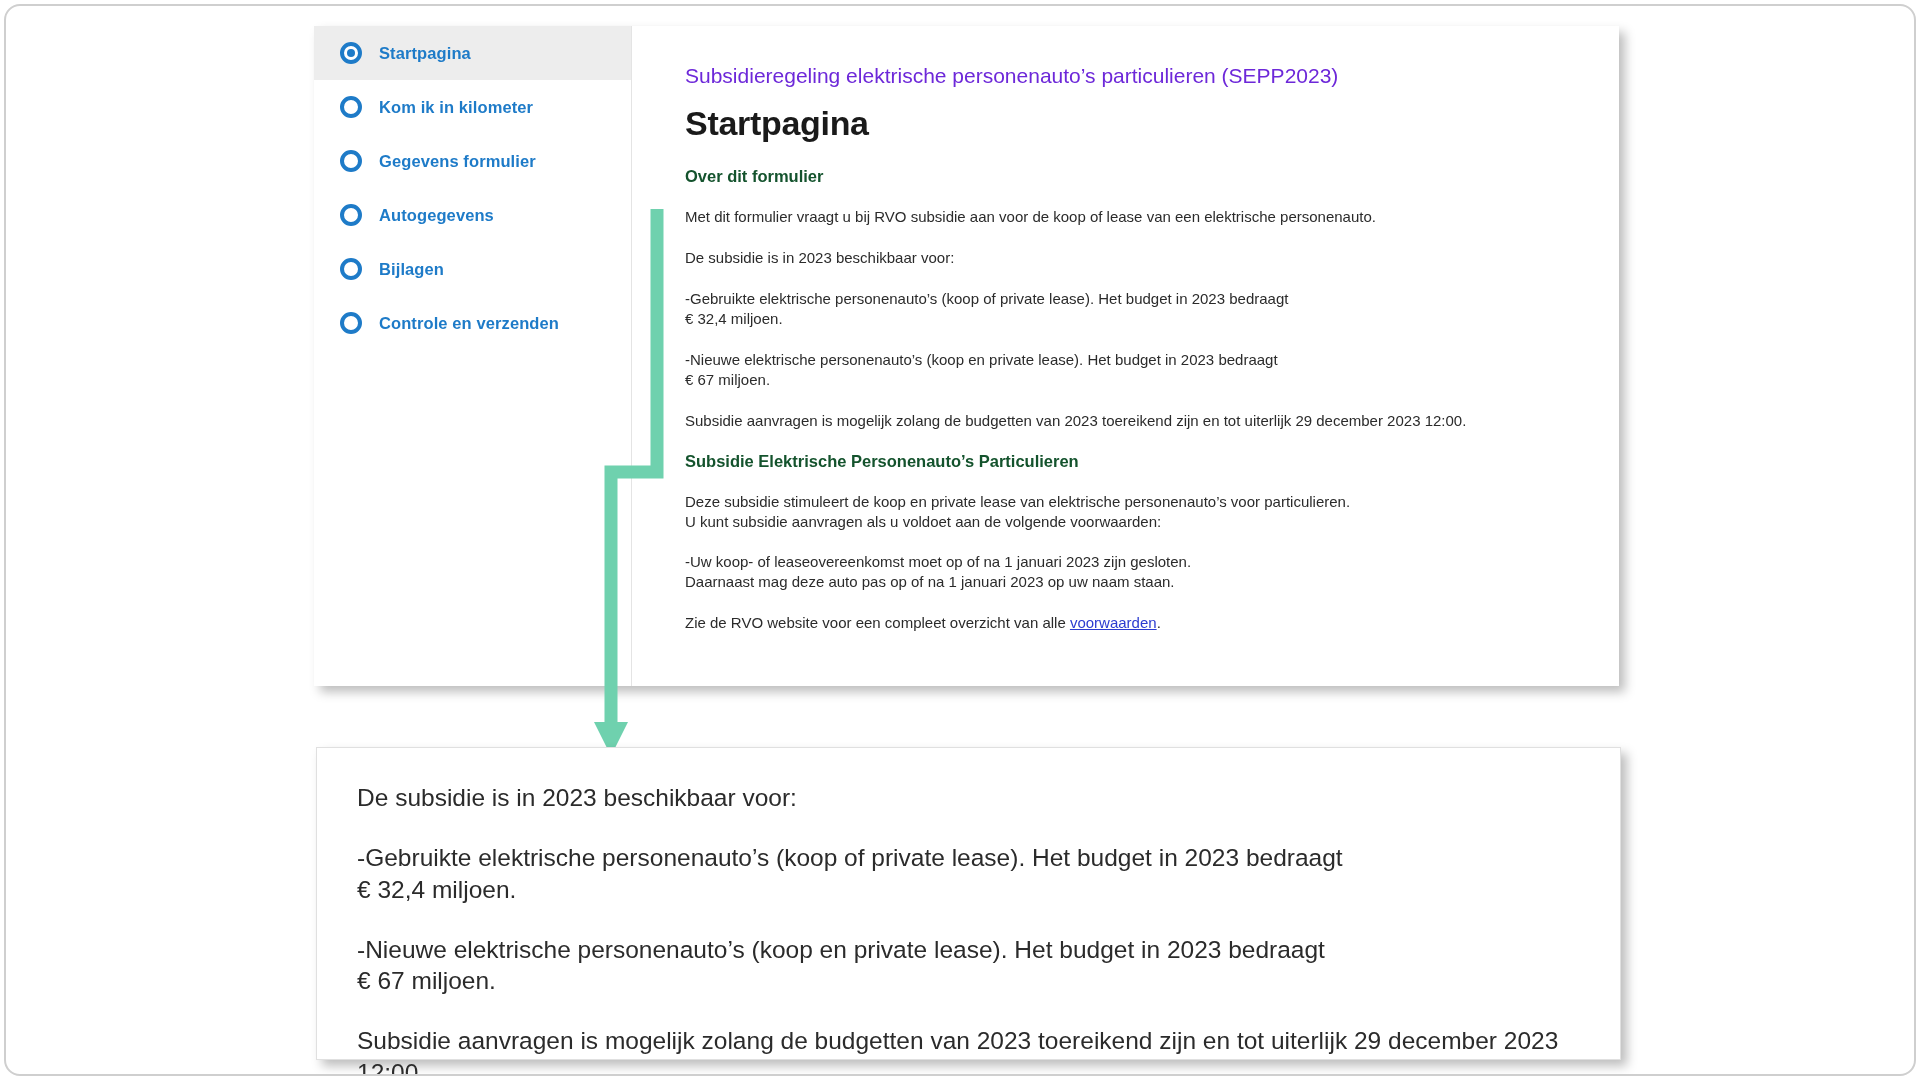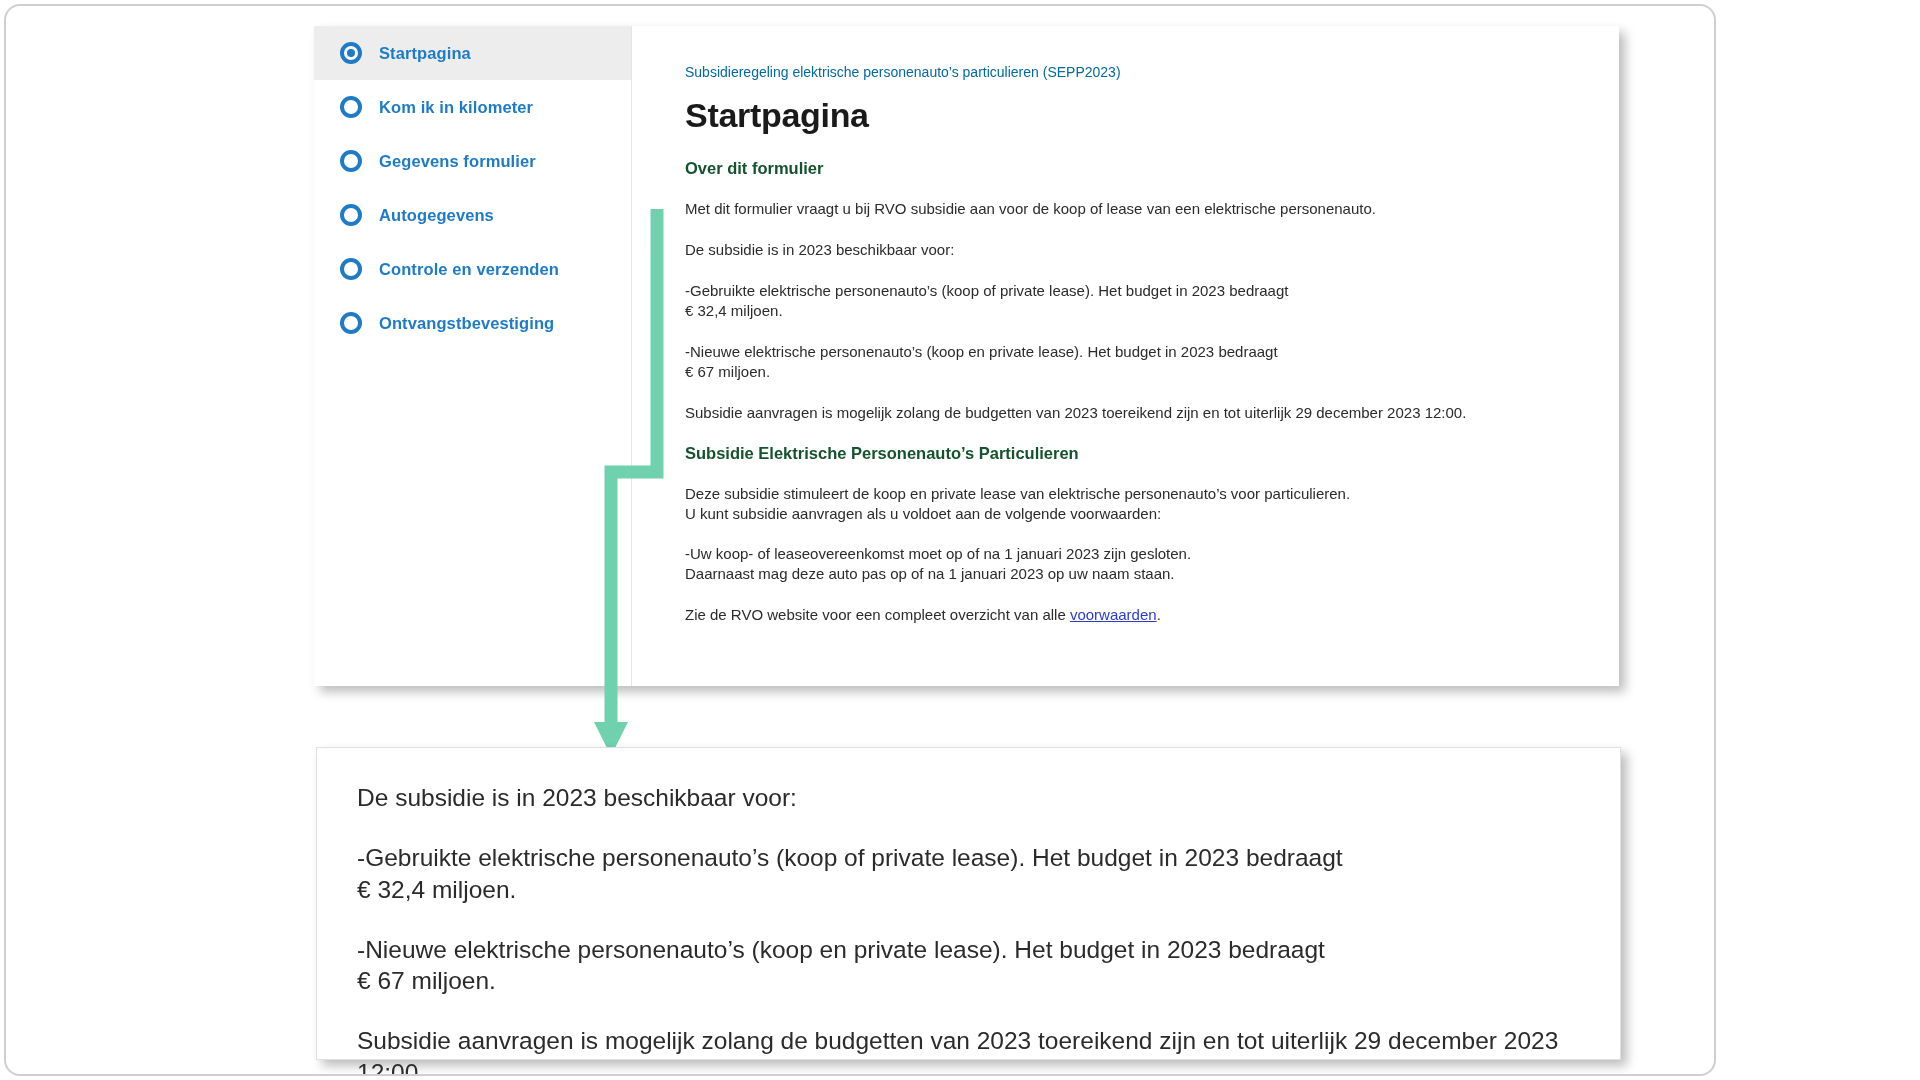--- a/index.html
+++ b/index.html
@@ -15,21 +15,21 @@
     font-family: "Liberation Sans", sans-serif;
     background: #ffffff;
     position: relative;
   }
 
   
   #page-frame {
     position: absolute;
     left: 4px;
     top: 4px;
-    width: 1712px;
+    width: 1912px;
     height: 1072px;
     border: 2px solid #cfcfcf;
     border-radius: 16px;
     background: #ffffff;
     overflow: hidden;
   }
 
   
   #form-panel {
     position: absolute;
@@ -92,22 +92,22 @@
   #content {
     position: absolute;
     left: 319px;
     top: 0;
     right: 0;
     height: 100%;
     padding: 38px 30px 0 52px;
   }
 
   .eyebrow {
-    font-size: 14px;
-    color: #0369a1;
+    font-size: 21px;
+    color: #6d28d9;
     margin-bottom: 16px;
   }
 
   h1.page-title {
     font-size: 34px;
     font-weight: bold;
     color: #1a1a1a;
     letter-spacing: -0.3px;
     margin-bottom: 24px;
   }
@@ -175,25 +175,25 @@
       <div class="nav-item">
         <span class="radio"></span>
         <span class="nav-label">Gegevens formulier</span>
       </div>
       <div class="nav-item">
         <span class="radio"></span>
         <span class="nav-label">Autogegevens</span>
       </div>
       <div class="nav-item">
         <span class="radio"></span>
+        <span class="nav-label">Bijlagen</span>
+      </div>
+      <div class="nav-item">
+        <span class="radio"></span>
         <span class="nav-label">Controle en verzenden</span>
-      </div>
-      <div class="nav-item">
-        <span class="radio"></span>
-        <span class="nav-label">Ontvangstbevestiging</span>
       </div>
     </nav>
 
     <main id="content">
       <div class="eyebrow">Subsidieregeling elektrische personenauto’s particulieren (SEPP2023)</div>
       <h1 class="page-title">Startpagina</h1>
 
       <h2 class="section-head">Over dit formulier</h2>
       <p class="body-text">Met dit formulier vraagt u bij RVO subsidie aan voor de koop of lease van een elektrische personenauto.</p>
       <p class="body-text">De subsidie is in 2023 beschikbaar voor:</p>

